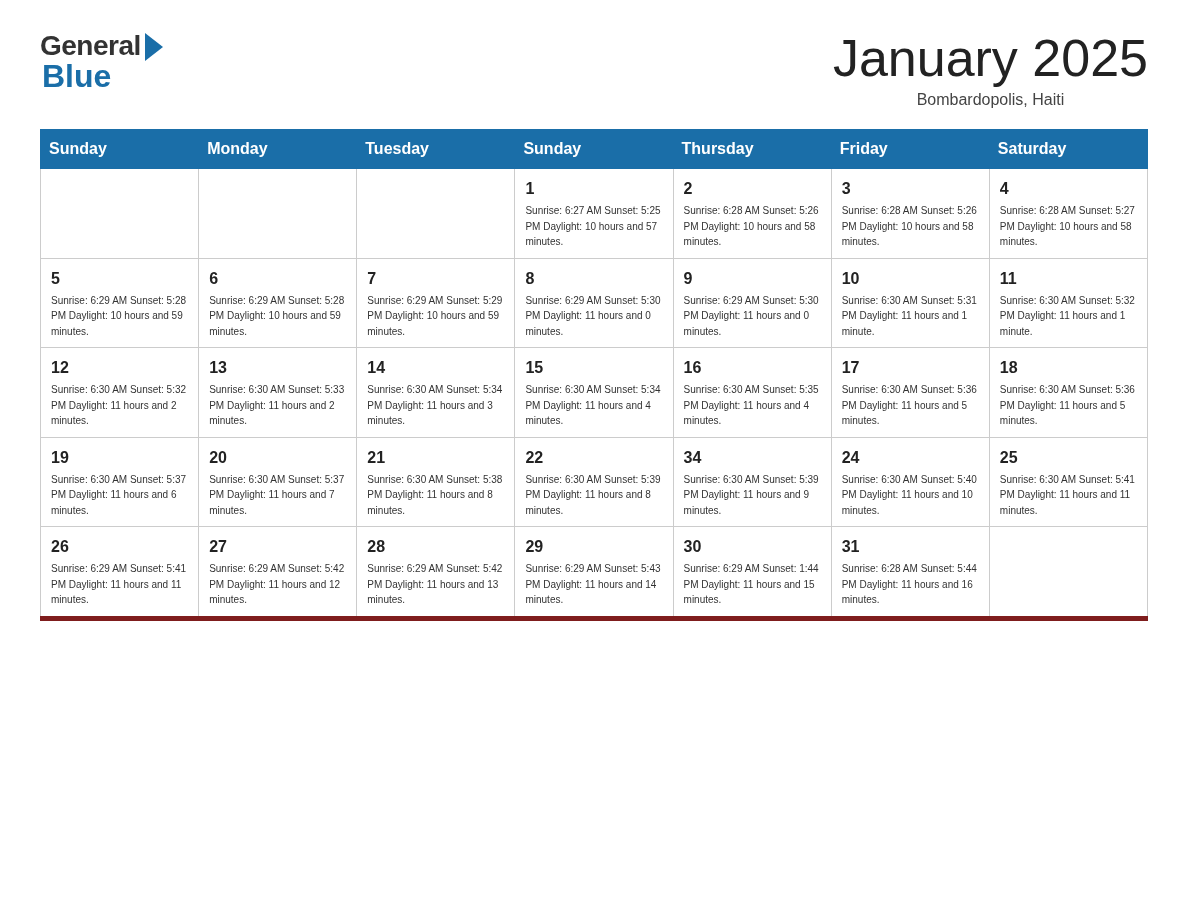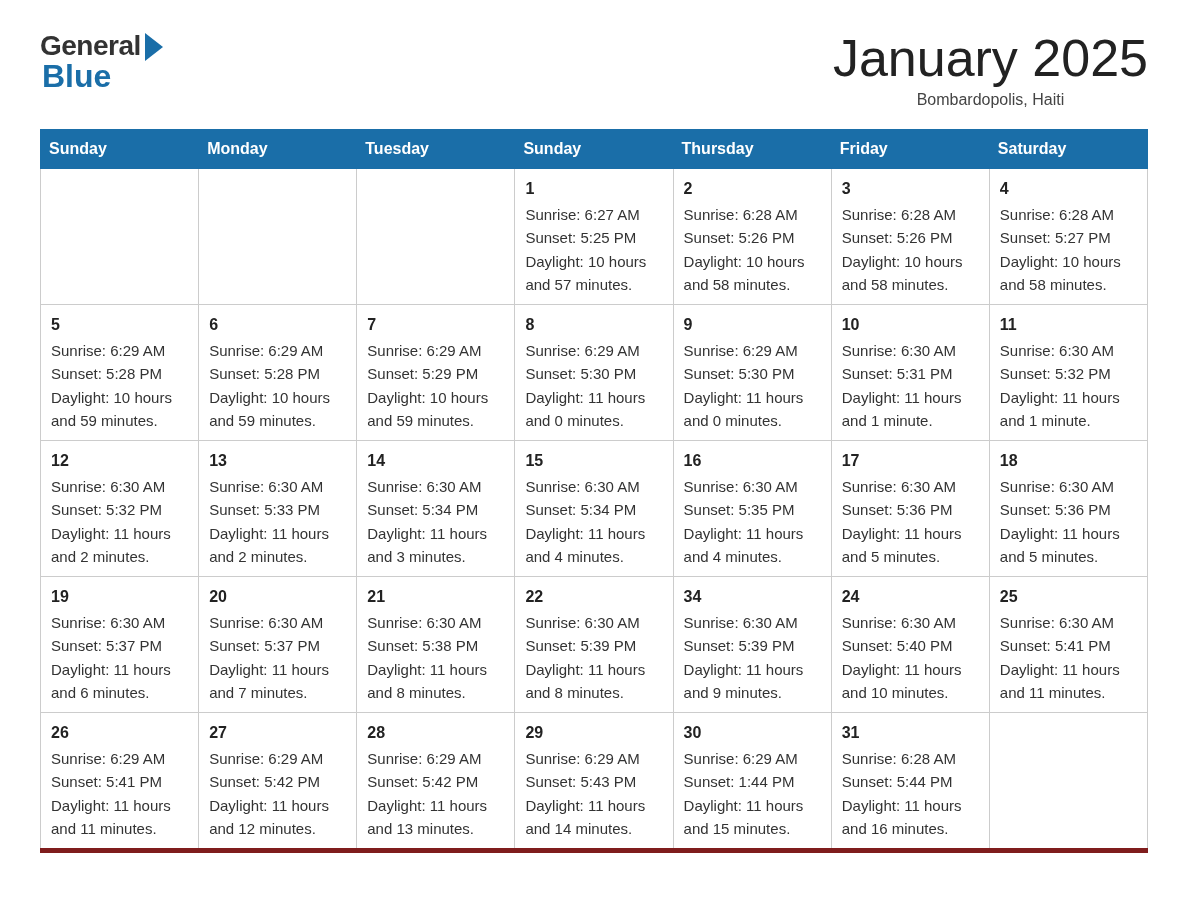--- a/index.html
+++ b/index.html
@@ -86,21 +86,21 @@
       line-height: 1.5;
     }
     .day-number {
       font-size: 16px;
       font-weight: bold;
       color: #222;
       display: block;
       margin-bottom: 2px;
     }
     .day-info {
-      font-size: 15px;
+      font-size: 10px;
       color: #333;
       line-height: 1.55;
     }
     .empty-cell {
       background: #fff;
     }
     .calendar tr:last-child td {
       border-bottom: 5px solid #7f1d1d;
     }
   </style>

